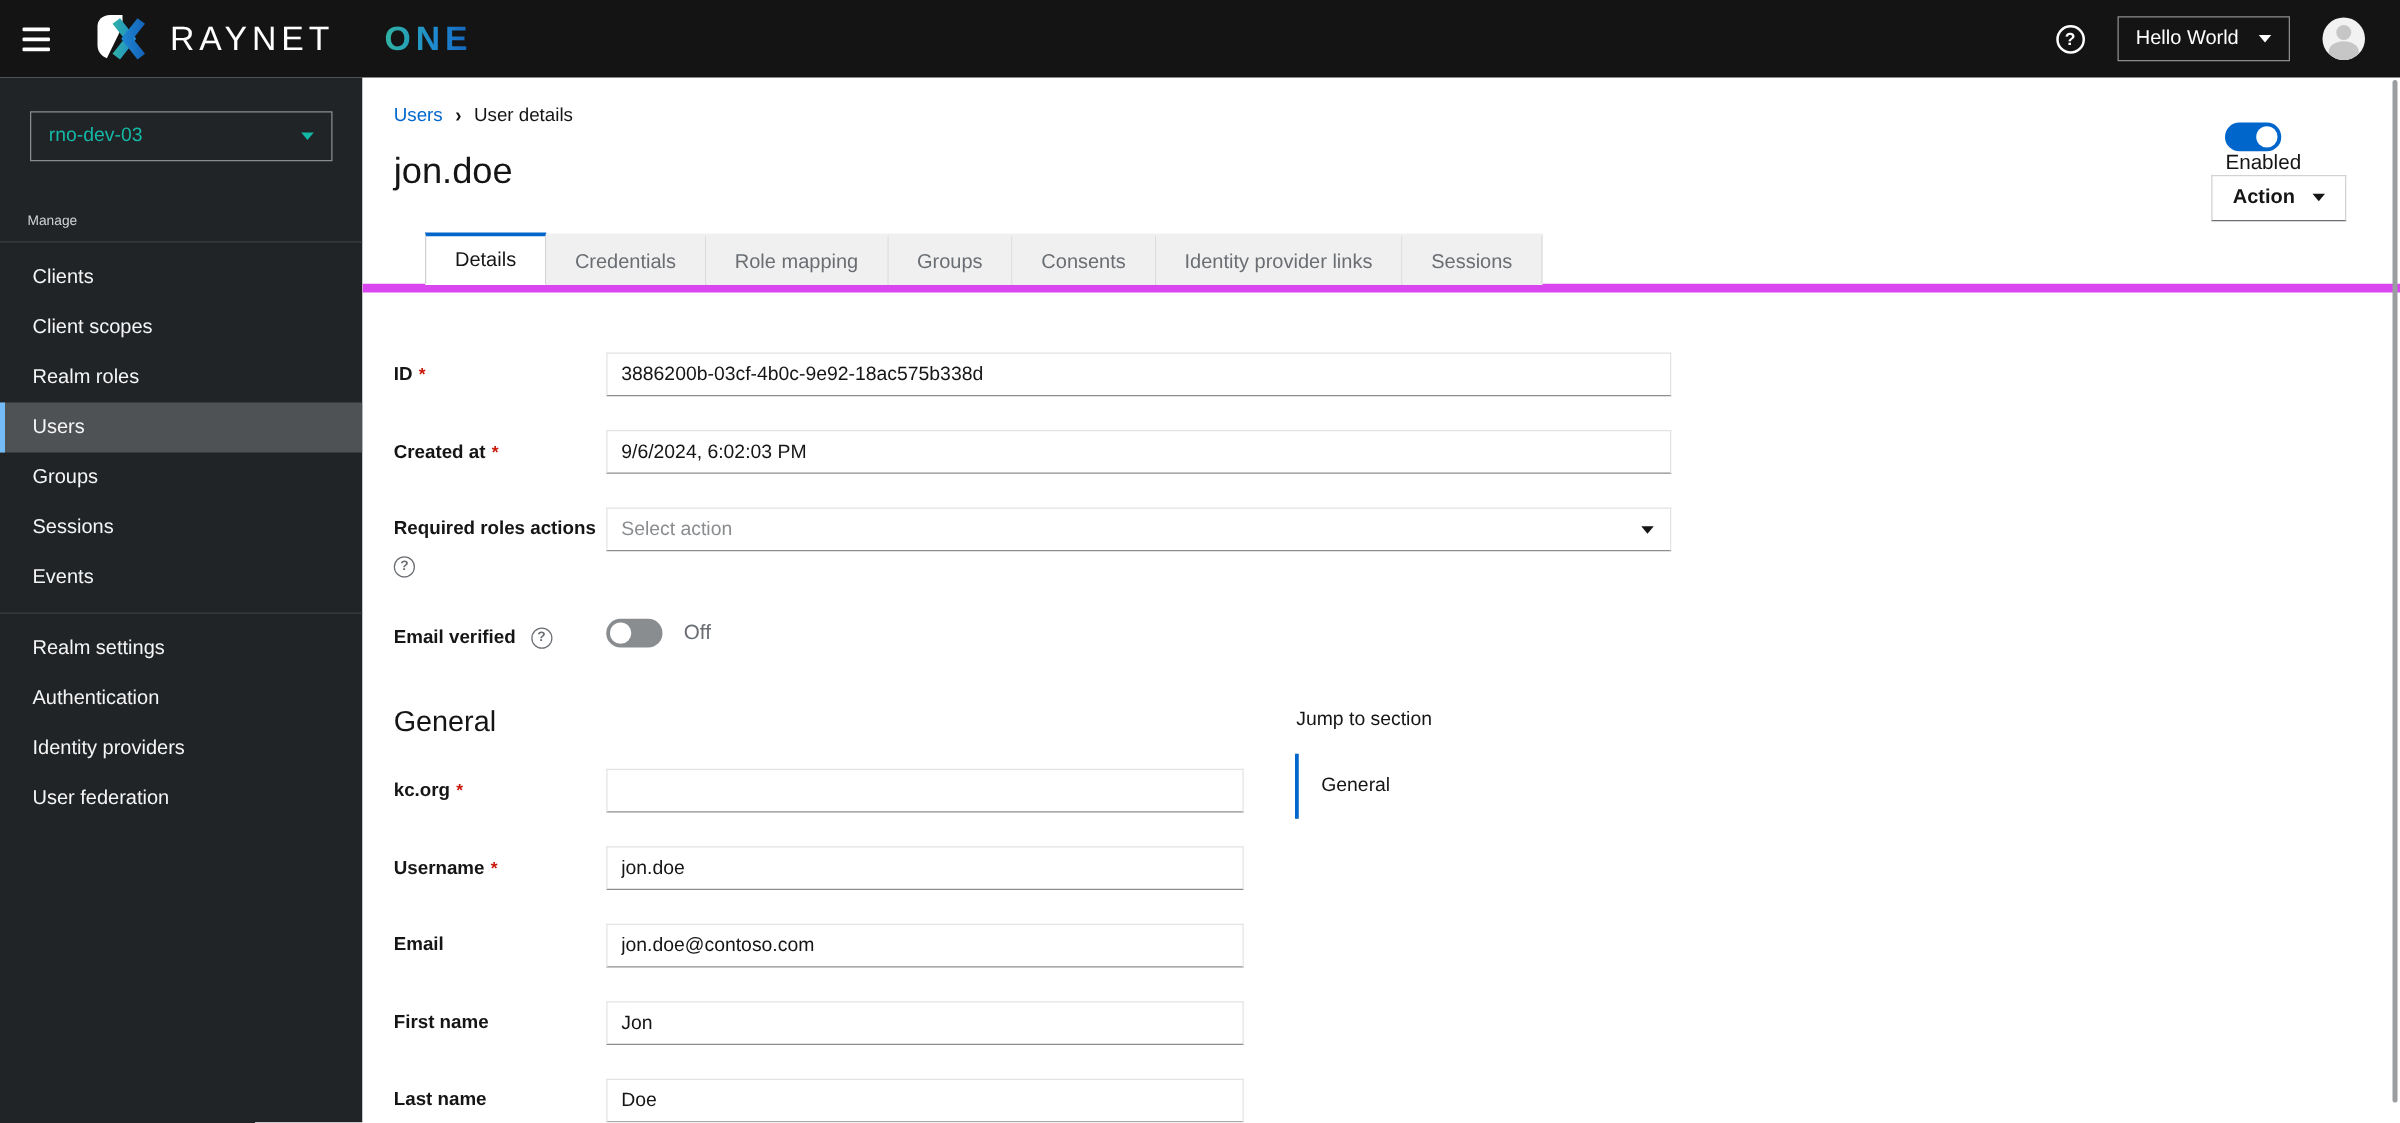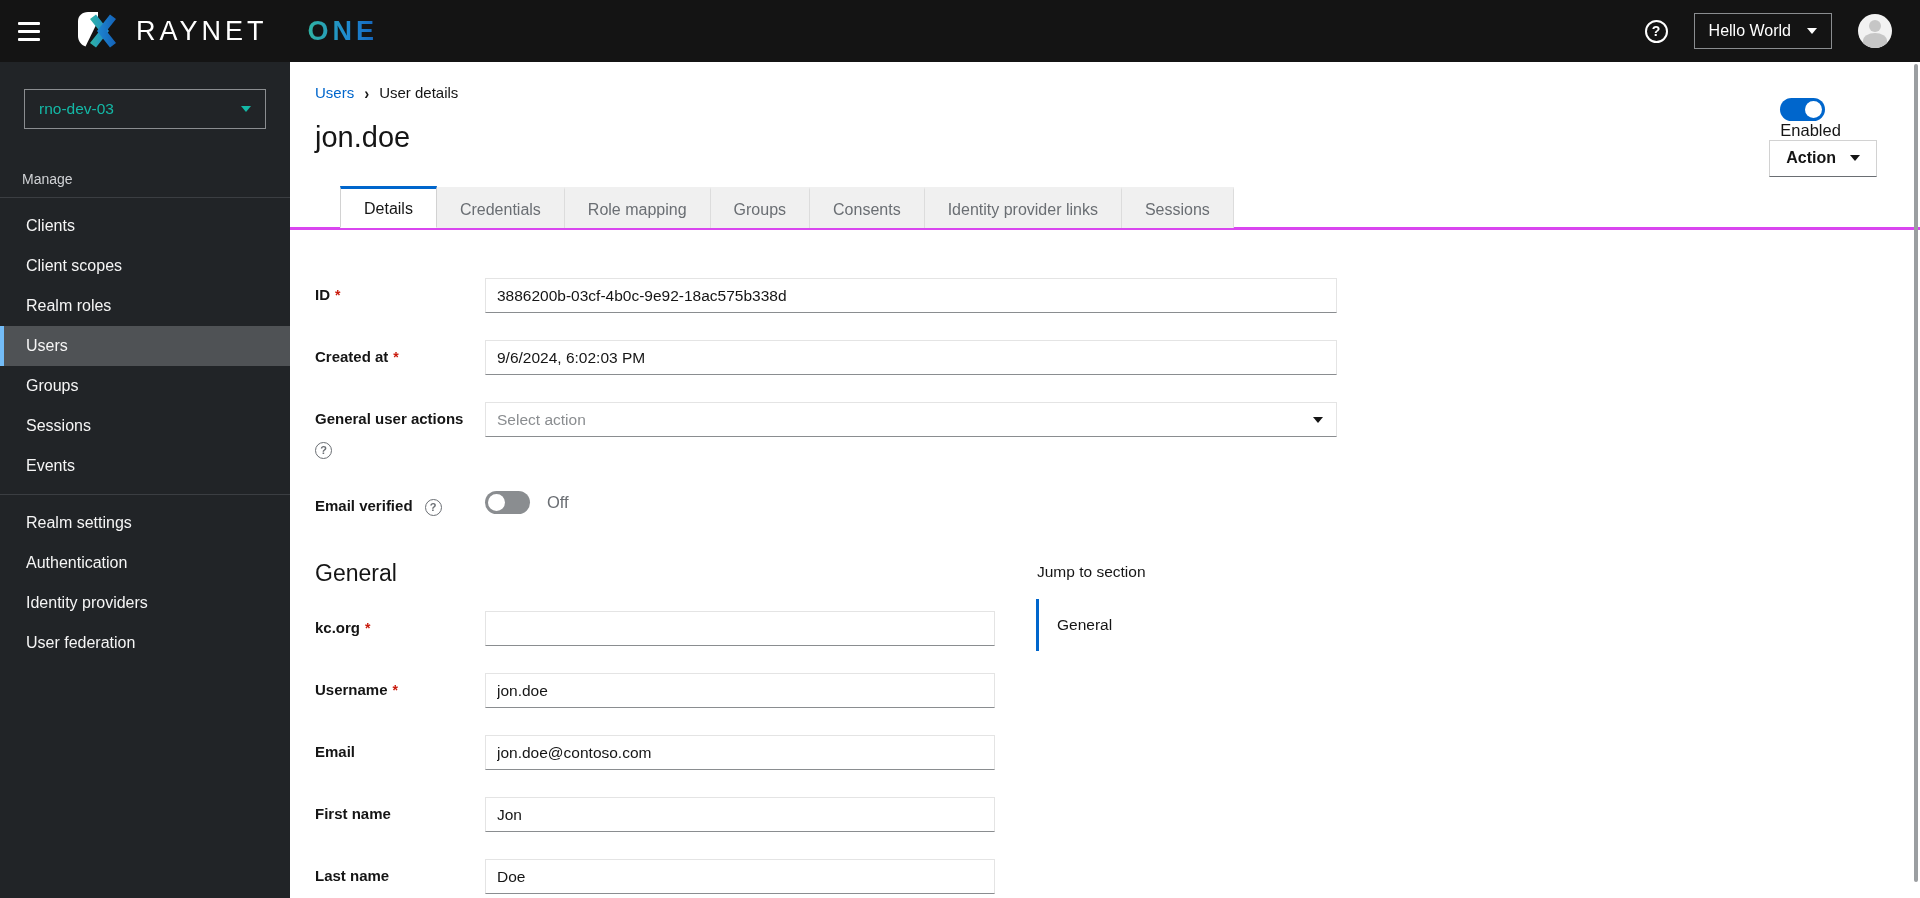--- a/index.html
+++ b/index.html
@@ -52,21 +52,21 @@
   .sidebar {
     position: absolute; top: 62px; left: 0; bottom: 0; width: 290px;
     background: #212427; color: #f5f5f5;
   }
   .realm-select {
     margin: 27px 24px 30px 24px; height: 40px;
     border: 1px solid #8a8d90; padding: 0 14px;
     display: flex; align-items: center; justify-content: space-between;
     font-size: 15.5px; color: #14b8a6; cursor: pointer;
   }
-  .nav-group-label { padding: 12px 0 10px 22px; font-size: 14px; color: #d0d2d5; }
+  .nav-group-label { padding: 12px 0 10px 22px; font-size: 11px; color: #d0d2d5; }
   .nav-divider { height: 1px; background: #3b3e42; margin: 0; }
   .nav-list { list-style: none; padding: 8px 0; }
   .nav-item {
     display: block; padding: 10px 16px 10px 22px; font-size: 16px;
     color: #f5f5f5; cursor: pointer; border-left: 4px solid transparent;
     line-height: 20px;
   }
   .nav-item.active { background: #4f5255; border-left-color: #73bcf7; }
 
   
@@ -91,21 +91,21 @@
     margin-left: 42px; height: 37px; min-width: 100px; padding: 0 16px;
     background: #ffffff; border: 1px solid #d2d2d2; border-bottom-color: #6a6e73;
     font-size: 16px; color: #151515; display: flex; align-items: center; gap: 14px;
     cursor: pointer; font-family: "Liberation Sans", sans-serif; font-weight: bold;
   }
 
   
   .tabbar {
     margin: 28px -43px 0 -25px;
     padding-left: 50px;
-    border-bottom: 3px solid #d946ef;
+    border-bottom: 7px solid #d946ef;
     display: flex; align-items: flex-end;
   }
   .tab {
     font-size: 16px; color: #6a6e73; background: #f0f0f0;
     padding: 10px 23px 9px 23px; cursor: pointer;
     border-top: 3px solid #f0f0f0; border-right: 1px solid #dcdcdc;
     margin-bottom: 0; position: relative; top: 1px; line-height: 19px;
   }
   .tab.active {
     background: #ffffff; color: #151515;
@@ -270,21 +270,21 @@
 
       <div class="form-row">
         <div class="label-col">
           <span>Created at</span><span class="req">*</span>
         </div>
         <input class="text-input" type="text" value="9/6/2024, 6:02:03 PM" style="">
       </div>
 
       <div class="form-row" style="margin-bottom:30px">
         <div class="label-col">
-          <span>General user actions</span>
+          <span>Required roles actions</span>
           <div class="q-below"><span class="q-icon">?</span></div>
         </div>
         <div class="select-wrap">
           <input class="text-input" type="text" placeholder="Select action" style="">
           <span class="caret-down select-caret"></span>
         </div>
       </div>
 
       <div class="form-row">
         <div class="label-col">

